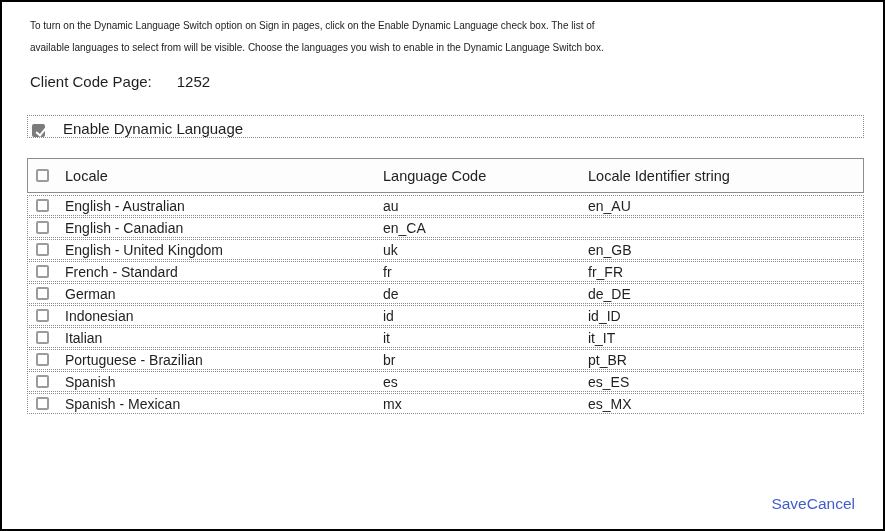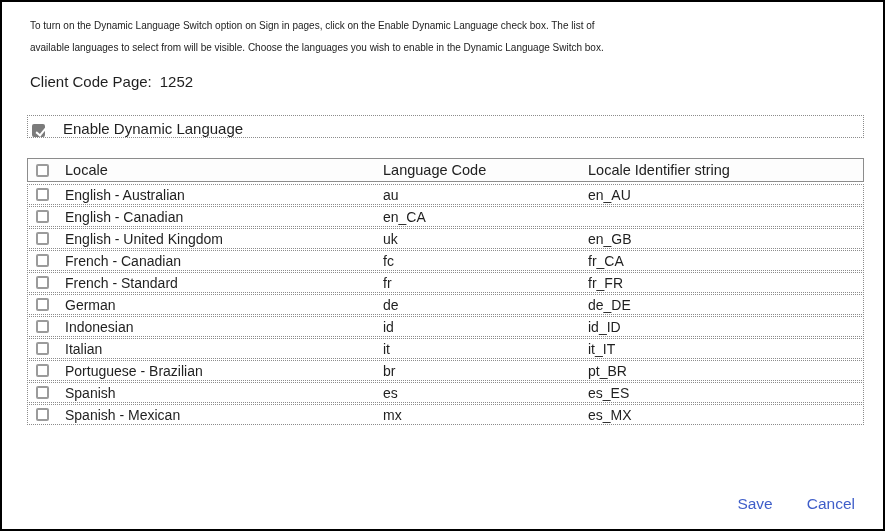--- a/index.html
+++ b/index.html
@@ -6,53 +6,53 @@
   html,body { background:#e8e8e8; }
   .frame {
     position:relative; width:885px; height:531px; background:#ffffff;
     border:2px solid #000000; overflow:hidden;
     font-family:"Liberation Sans","DejaVu Sans",sans-serif;
     color:#1f1f1f;
   }
   .intro { position:absolute; left:28px; top:13px; width:832px;
            font-size:10px; line-height:22px; color:#1c1c1c; }
   .client-code { position:absolute; left:28px; top:71px; font-size:15px; }
-  .client-code .val { margin-left:8px; }
+  .client-code .val { margin-left:25px; }
 
   .enable-box {
     position:absolute; left:25px; top:113px; width:837px; height:23px;
     border:1px dotted #8c8c8c; display:flex; align-items:flex-end; gap:18px;
     padding-left:4px; font-size:15px;
   }
 
   
   .cb { width:13px; height:13px; border:2px solid #9b9b9b; border-radius:2px;
         background:#ffffff; display:inline-block; position:relative; flex:none; cursor:pointer; }
   .cb.checked { background:#7b7b7b; border-color:#7b7b7b; }
   .cb.checked::after {
     content:""; position:absolute; left:4px; top:0px; width:4px; height:8px;
     border:solid #ffffff; border-width:0 2px 2px 0; transform:rotate(40deg);
   }
 
   .table { position:absolute; left:25px; top:156px; width:837px; }
   .thead {
-    border:1px solid #8c8c8c; background:#fdfdfd; height:24px;
+    border:1px solid #8c8c8c; background:#fdfdfd; height:35px;
     display:grid; grid-template-columns:37px 318px 205px 1fr; align-items:center;
     font-size:14.5px; color:#212121;
   }
   .tbody { margin-top:2px; }
   .trow {
     border:1px dotted #8c8c8c; height:21px; margin-bottom:1px;
     display:grid; grid-template-columns:37px 318px 205px 1fr; align-items:center;
     font-size:14px; background:#ffffff;
   }
   .cbcell { display:flex; align-items:center; padding-left:8px; }
   .cell { overflow:hidden; white-space:nowrap; }
 
-  .actions { position:absolute; top:493px; right:28px; display:flex; gap:34px;
+  .actions { position:absolute; top:493px; right:28px; display:flex; 
              font-size:15.5px; }
   .link { cursor:pointer; text-decoration:none; }
 </style>
 </head>
 <body>
 
 <div class="frame">
 
   <div class="intro">
     <div>To turn on the Dynamic Language Switch option on Sign in pages, click on the Enable Dynamic Language check box. The list of</div>
@@ -98,28 +98,20 @@
 
     <div class="trow">
       <span class="cbcell">
         <span class="cb"></span>
       </span>
       <span class="cell">English - United Kingdom</span>
       <span class="cell">uk</span>
       <span class="cell">en_GB</span>
     </div>
 
-    <div class="trow">
-      <span class="cbcell">
-        <span class="cb"></span>
-      </span>
-      <span class="cell">French - Canadian</span>
-      <span class="cell">fc</span>
-      <span class="cell">fr_CA</span>
-    </div>
 
     <div class="trow">
       <span class="cbcell">
         <span class="cb"></span>
       </span>
       <span class="cell">French - Standard</span>
       <span class="cell">fr</span>
       <span class="cell">fr_FR</span>
     </div>
 

